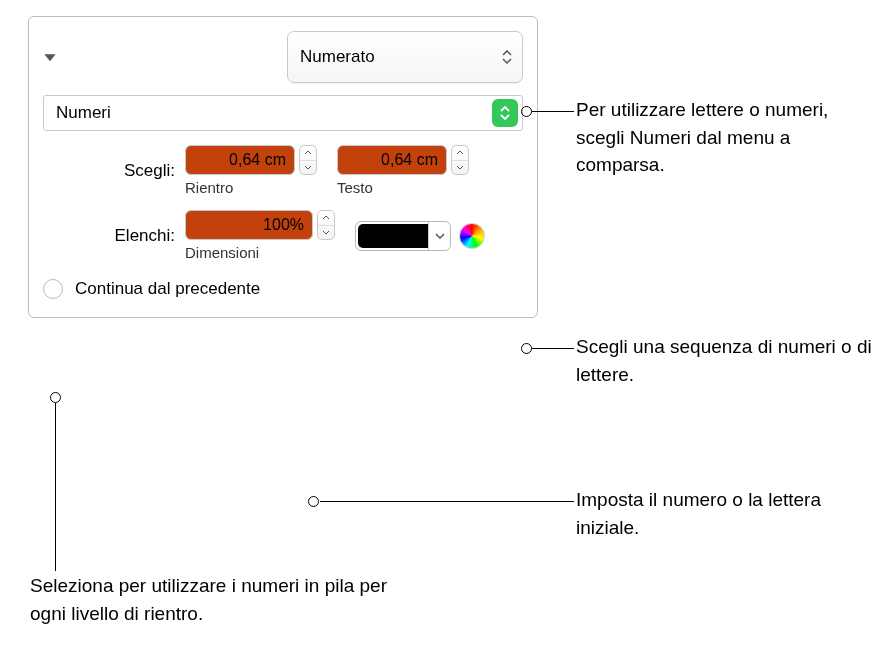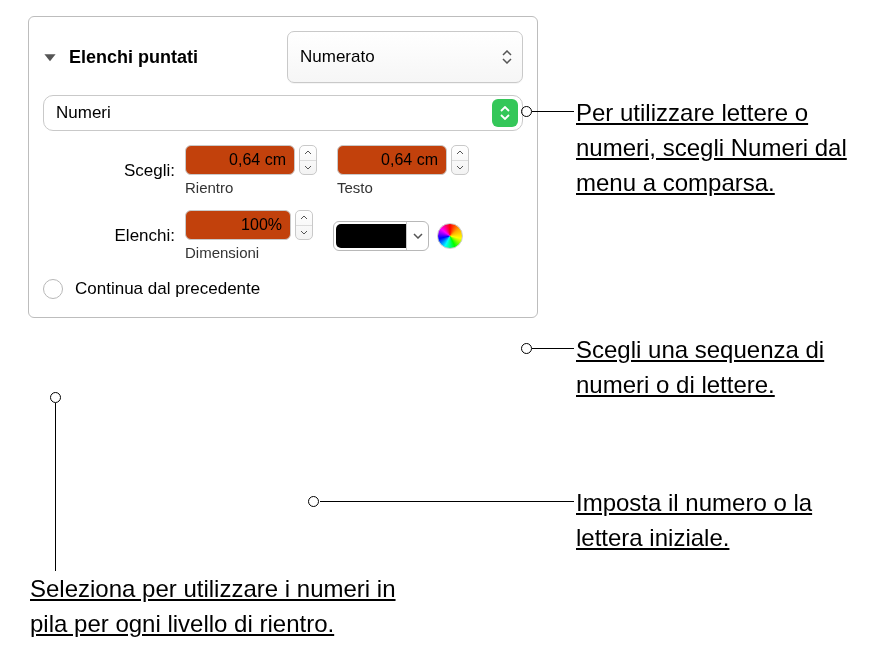--- a/index.html
+++ b/index.html
@@ -51,21 +51,21 @@
     .chev-box {
       width: 20px; height: 26px;
       display:flex; flex-direction:column; align-items:center; justify-content:center;
       gap:2px;
     }
     .popup-green {
       display: flex;
       align-items: center;
       justify-content: space-between;
       border: 1px solid #c9c9c9;
-      border-radius: 10px;
+      border-radius: 3px;
       background: #fff;
       height: 36px;
       padding: 0 4px 0 12px;
     }
     .green-chev {
       width: 26px; height: 28px;
       background: #34c759;
       border-radius: 6px;
       display:flex; flex-direction:column; align-items:center; justify-content:center;
       gap:2px;
@@ -152,24 +152,23 @@
     .radio.checked::after {
       content:""; width:10px; height:10px; border-radius:50%;
       background:#1db954;
     }
     .radio.checked {
       border-color:#1db954;
       background:#fff;
     }
     .annotation {
       position:absolute;
-      font-size: 24px;
+      font-size: 19px;
       line-height: 1.45;
       color:#000;
-      text-decoration:underline;
     }
     .callout-line {
       position:absolute;
       background:#000;
       height:1px;
     }
     .callout-oval {
       position:absolute;
       border:1.5px solid #000;
       border-radius:50%;
@@ -182,21 +181,20 @@
 <body>
 
 <div class="panel">
 
   <div class="header-row">
     <span class="disclosure">
       <svg class="tri" width="14" height="14" viewBox="0 0 10 10">
           <path d="M1 3 L5 8 L9 3 Z" fill="#555"></path>
         </svg>
     </span>
-    <span class="section-title">Elenchi puntati</span>
     <div style="flex:1"></div>
     <div class="popup" style="width:236px">
       <span class="popup-text">Numerato</span>
       <span class="chev-box">
         <svg class="tri" width="10" height="6" viewBox="0 0 10 6">
             <path d="M1 5 L5 1 L9 5" stroke="#555" stroke-width="1.5" fill="none"></path>
           </svg>
         <svg class="tri" width="10" height="6" viewBox="0 0 10 6">
             <path d="M1 1 L5 5 L9 1" stroke="#555" stroke-width="1.5" fill="none"></path>
           </svg>
@@ -254,21 +252,21 @@
         </div>
       </div>
       <div class="sublabel">Testo</div>
     </div>
   </div>
 
   <div class="row">
     <div class="label-right" style="width:142px">Elenchi:</div>
     <div>
       <div class="stepper">
-        <input class="stepper-input" style="width: 106px;" value="100%">
+        <input class="stepper-input" style="width: 128px;" value="100%">
         <div class="stepper-btns">
           <div class="stepper-half">
               <svg width="8" height="5">
                 <path d="M1 4 L4 1 L7 4" stroke="#555" fill="none"></path>
               </svg>
             </div>
           <div class="stepper-half">
               <svg width="8" height="5">
                 <path d="M1 1 L4 4 L7 1" stroke="#555" fill="none"></path>
               </svg>

